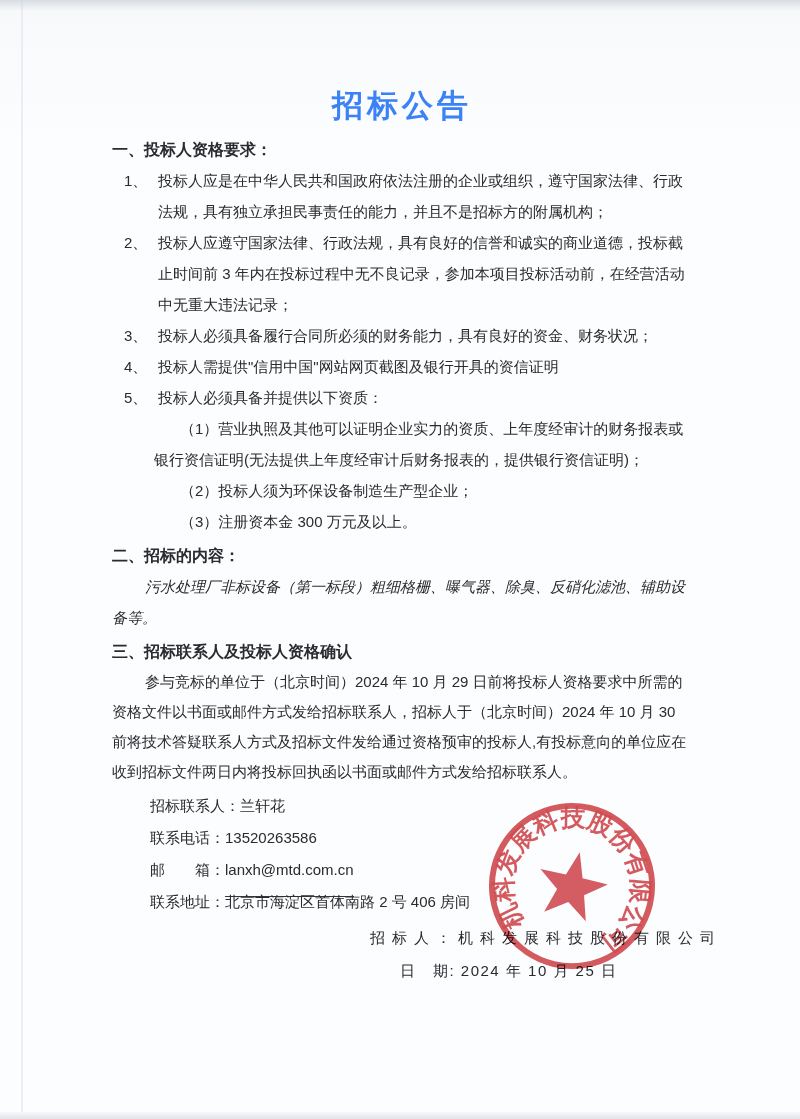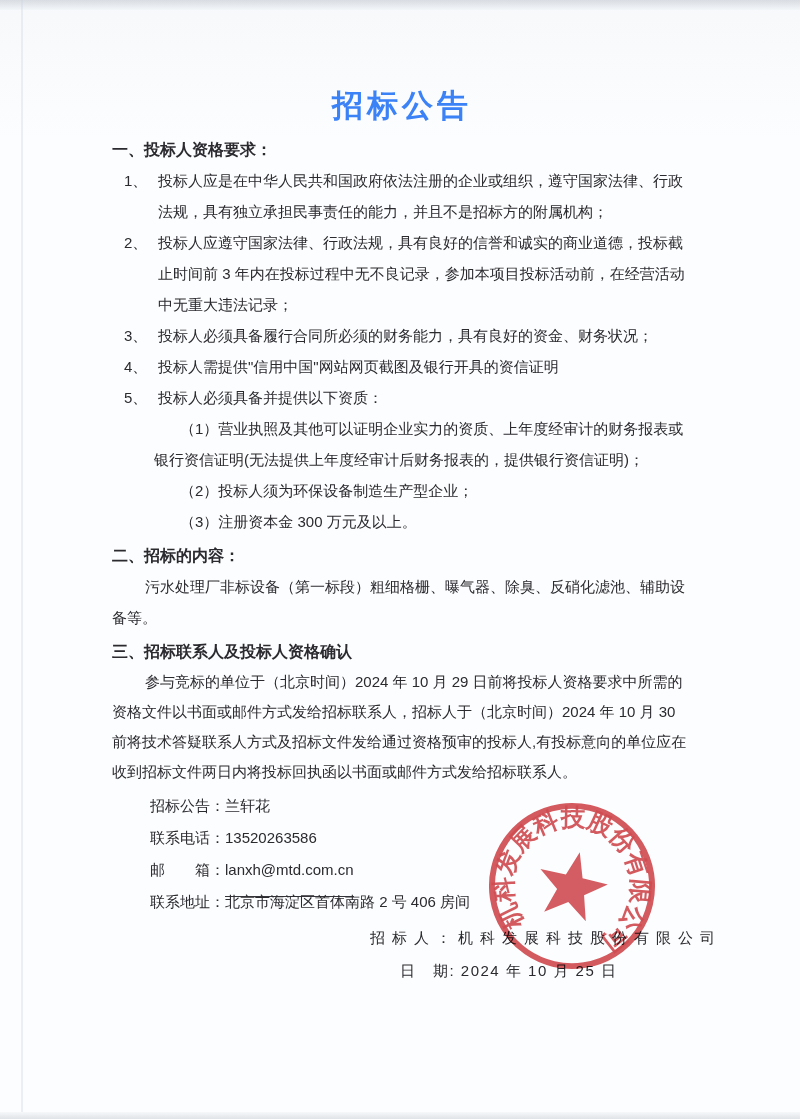--- a/index.html
+++ b/index.html
@@ -32,21 +32,21 @@
   .sec-heading { font-weight:bold; font-size:16px; margin-top:3px; }
 
   .items { margin-left:12px; }
   .item  { display:flex; }
   .item .num  { flex:none; width:34px; }
   .item .itxt { flex:1; }
 
   .subitems { margin-left:42px; }
   .subitem  { text-indent:26px; }
 
-  .indent-body { text-indent:33px; }
+  .indent-body { text-indent:33px;font-style:italic; }
   .sec3-body   { text-indent:33px; line-height:30px; margin-bottom:3px; }
 
   .contacts { margin-left:38px; margin-top:2px; }
   .contact  { line-height:32px; }
   .contact .clabel { }
   .contact .cvalue { }
   .contact .cvalue.ul { border-bottom:1.5px solid #34343a; padding-bottom:18px; }
 
   .signature { margin-top:3px; }
   .sig-bidder { margin-left:258px; letter-spacing:7px; line-height:33px; white-space:nowrap; }
@@ -99,21 +99,21 @@
   </div>
 
   <div class="sec-heading">二、招标的内容：</div>
   <p class="para indent-body">污水处理厂非标设备（第一标段）粗细格栅、曝气器、除臭、反硝化滤池、辅助设备等。</p>
 
   <div class="sec-heading">三、招标联系人及投标人资格确认</div>
   <p class="para sec3-body">参与竞标的单位于（北京时间）2024 年 10 月 29 日前将投标人资格要求中所需的资格文件以书面或邮件方式发给招标联系人，招标人于（北京时间）2024 年 10 月 30 前将技术答疑联系人方式及招标文件发给通过资格预审的投标人,有投标意向的单位应在收到招标文件两日内将投标回执函以书面或邮件方式发给招标联系人。</p>
 
   <div class="contacts">
     <div class="contact">
-      <span class="clabel">招标公告：</span><span class="cvalue">兰轩花</span>
+      <span class="clabel">招标联系人：</span><span class="cvalue">兰轩花</span>
     </div>
     <div class="contact">
       <span class="clabel">联系电话：</span><span class="cvalue">13520263586</span>
     </div>
     <div class="contact">
       <span class="clabel">邮　　箱：</span><span class="cvalue ul">lanxh@mtd.com.cn</span>
     </div>
     <div class="contact">
       <span class="clabel">联系地址：</span><span class="cvalue">北京市海淀区首体南路 2 号 406 房间</span>
     </div>

